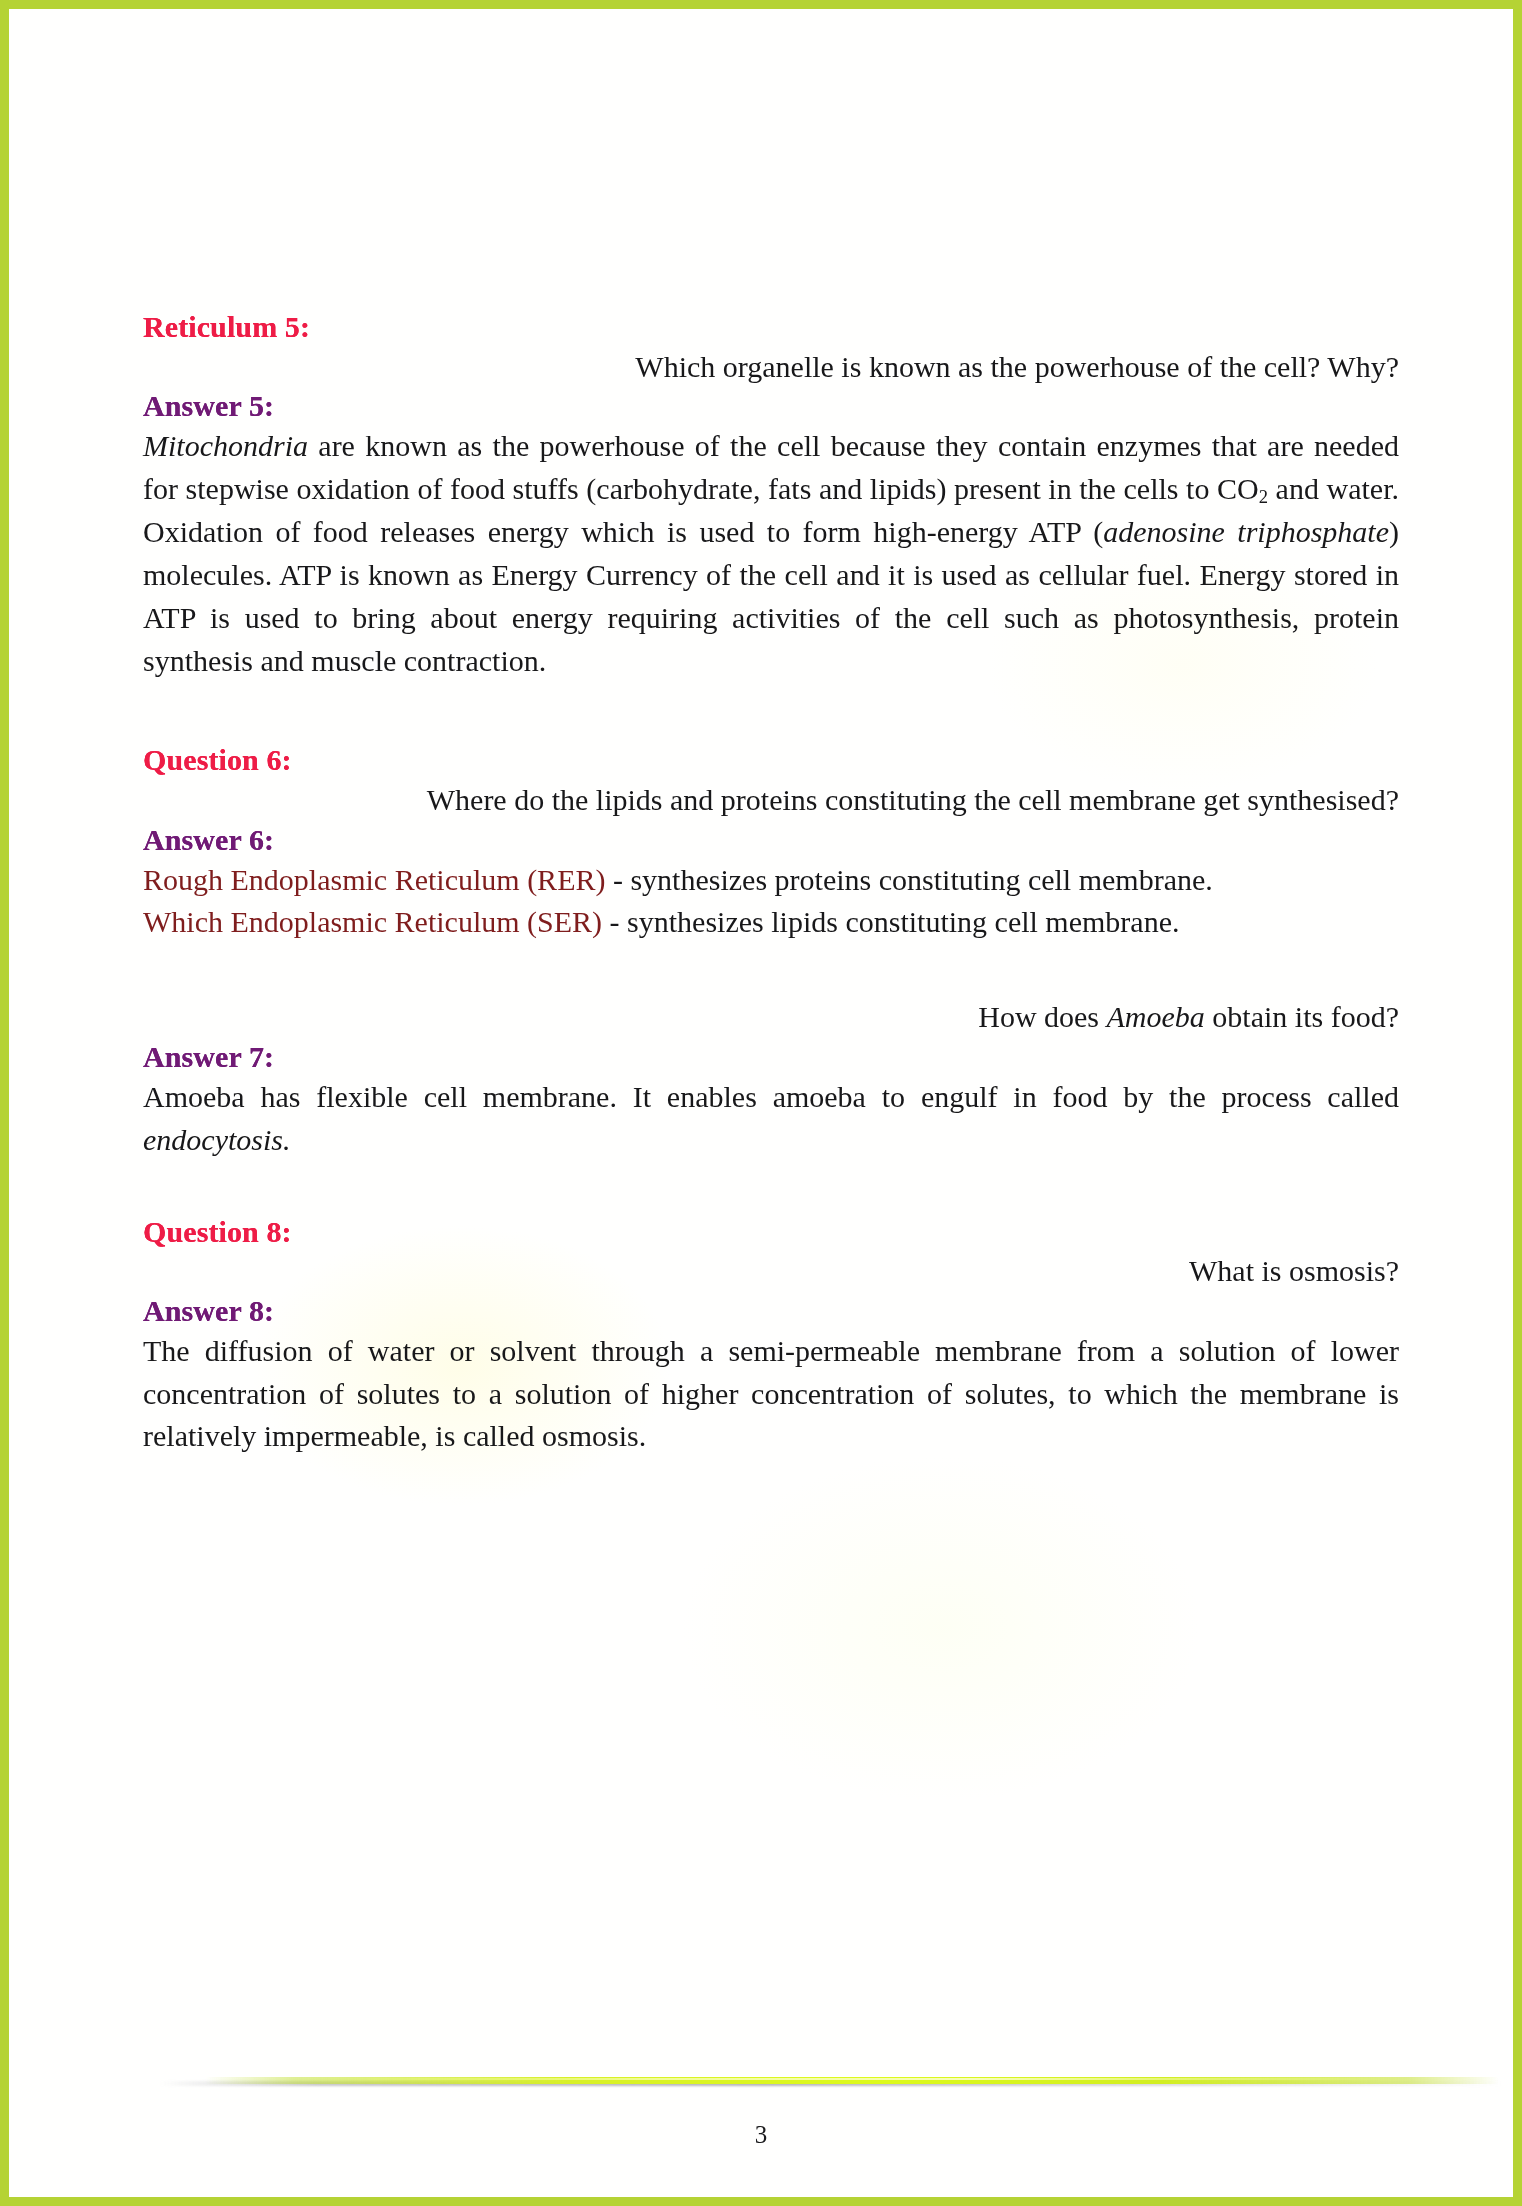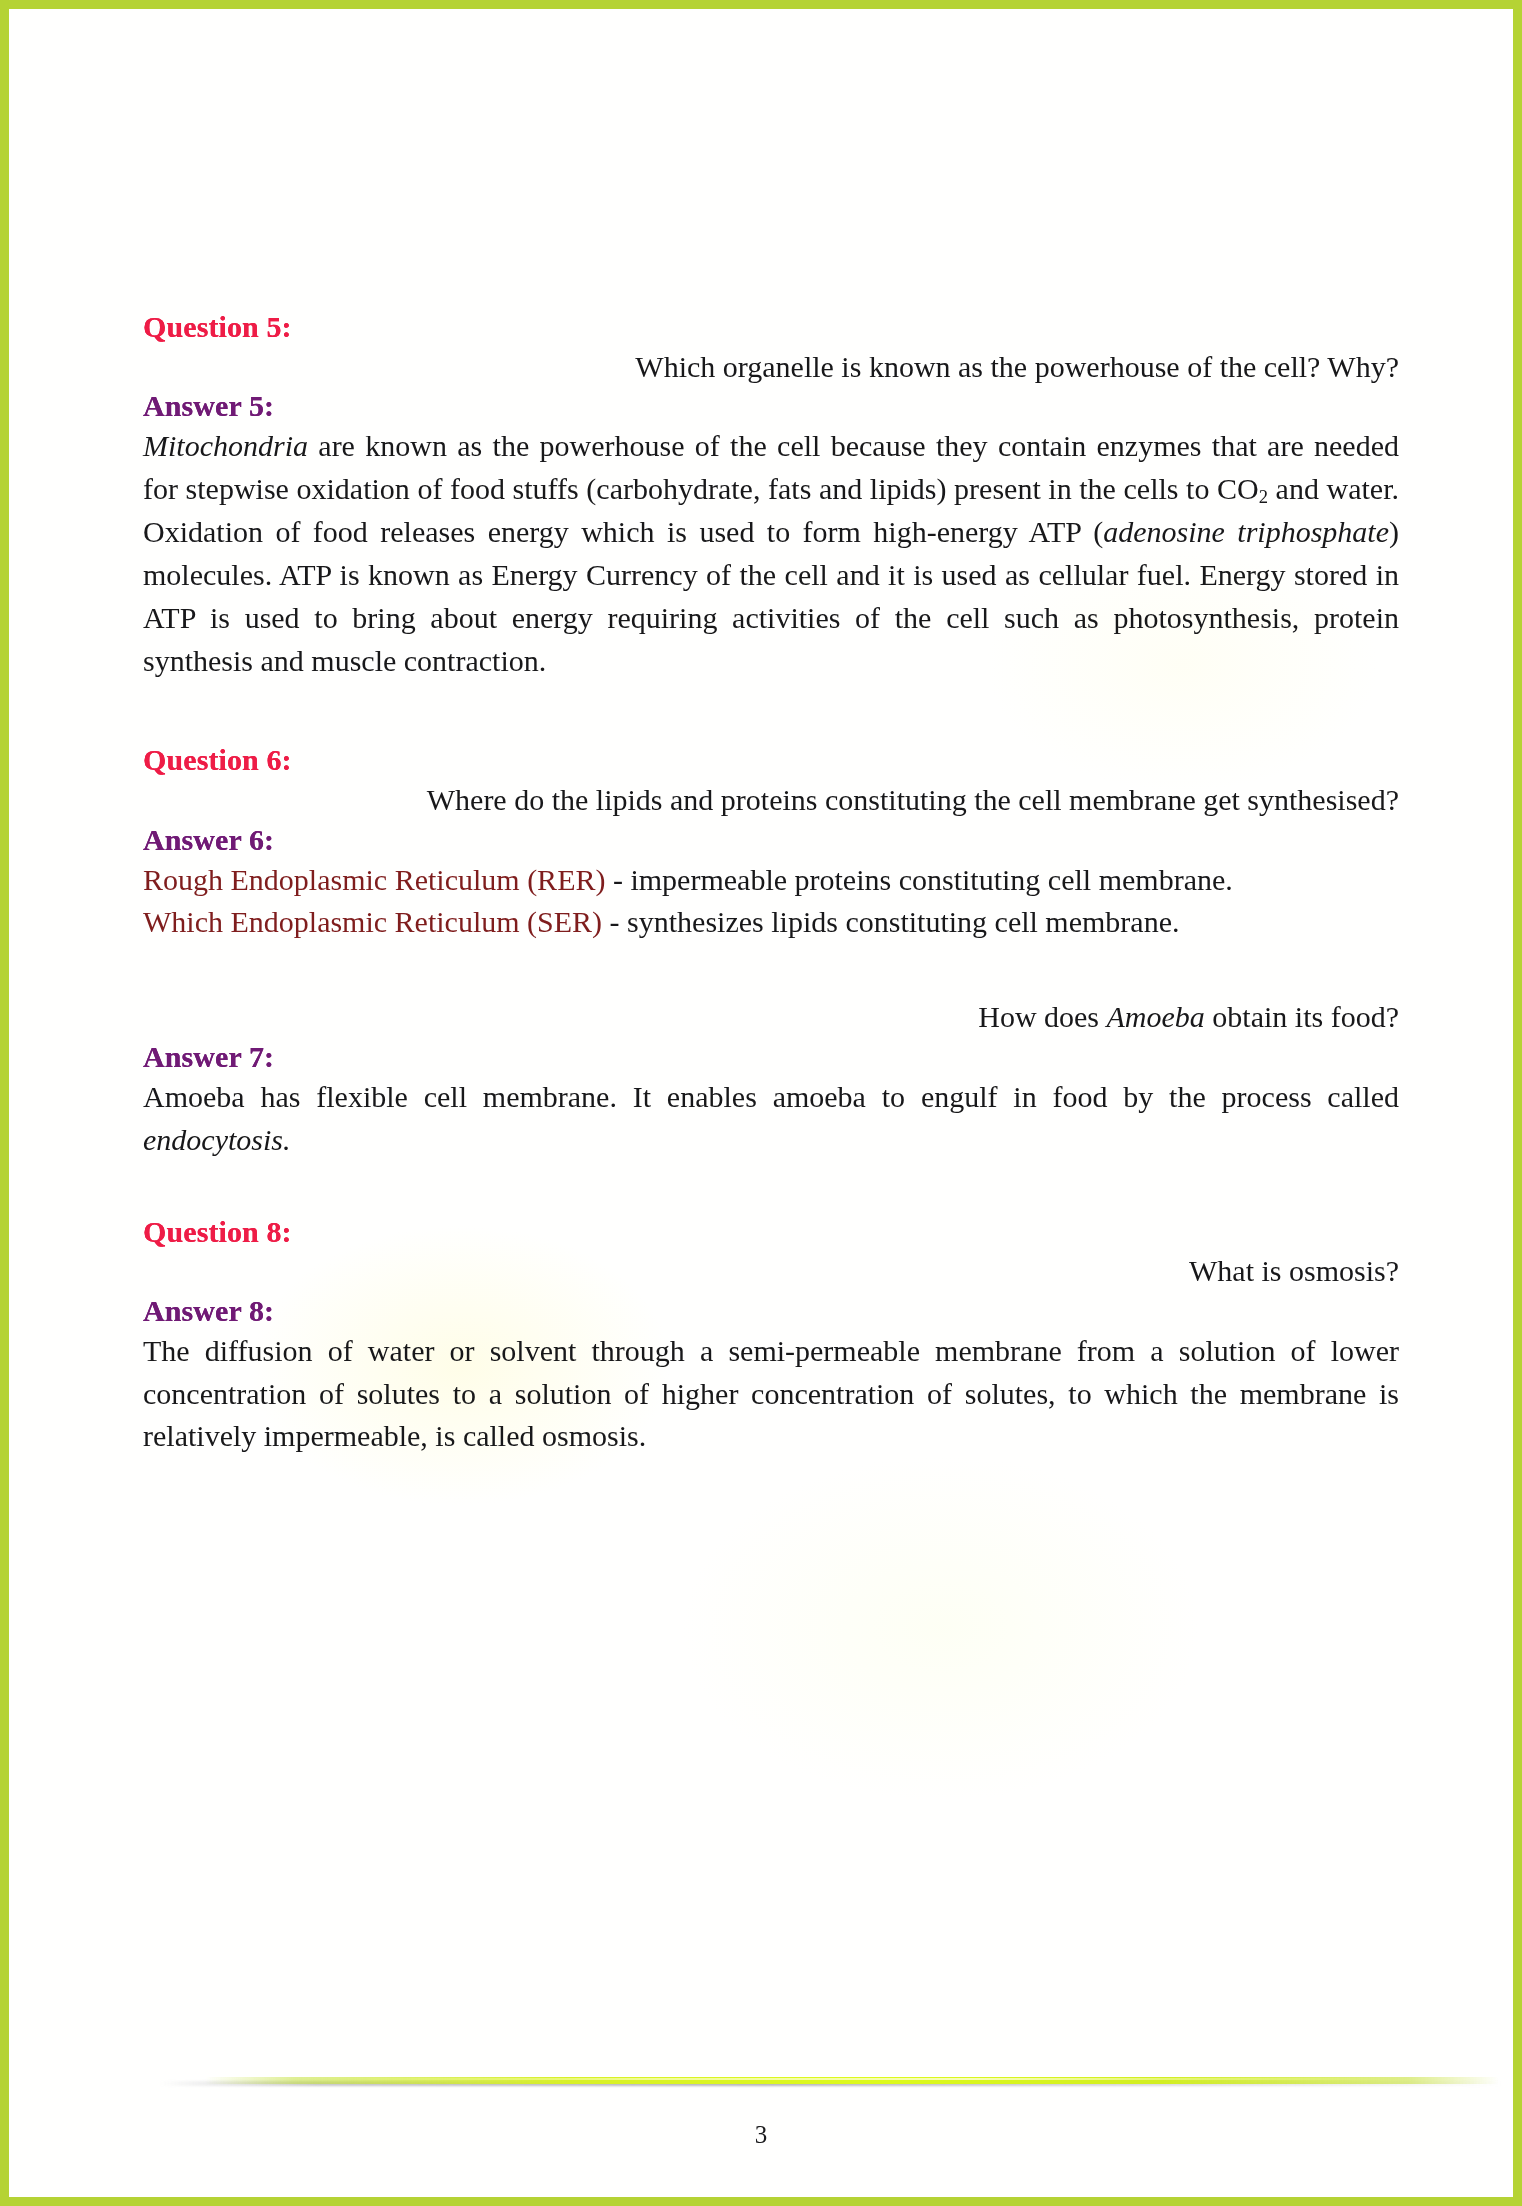--- a/index.html
+++ b/index.html
@@ -156,33 +156,33 @@
 </head>
 <body>
 
 <div class="page">
   <div class="page-inner">
     <div class="paper-tint"></div>
 
     <div class="content">
 
       <div class="q-block">
-        <p class="heading question">Question 5:</p>
+        <p class="heading question">Reticulum 5:</p>
         <p class="body-text no-justify">Which organelle is known as the powerhouse of the cell? Why?</p>
         <p class="heading answer">Answer 5:</p>
         <p class="body-text"><i>Mitochondria</i><span> are known as the powerhouse of the cell because they contain enzymes that are needed for stepwise oxidation of food stuffs (carbohydrate, fats and lipids) present in the cells to CO</span><sub>2</sub><span> and water. Oxidation of food releases energy which is used to form high-energy ATP (</span><i>adenosine triphosphate</i><span>) molecules. ATP is known as Energy Currency of the cell and it is used as cellular fuel. Energy stored in ATP is used to bring about energy requiring activities of the cell such as photosynthesis, protein synthesis and muscle contraction.</span></p>
       </div>
 
       <div class="spacer-block-lg"></div>
 
       <div class="q-block">
         <p class="heading question">Question 6:</p>
         <p class="body-text no-justify">Where do the lipids and proteins constituting the cell membrane get synthesised?</p>
         <p class="heading answer">Answer 6:</p>
-        <p class="body-text"><span class="purple">Rough Endoplasmic Reticulum (RER)</span><span> - impermeable proteins constituting cell membrane.</span></p>
+        <p class="body-text"><span class="purple">Rough Endoplasmic Reticulum (RER)</span><span> - synthesizes proteins constituting cell membrane.</span></p>
         <p class="body-text"><span class="purple">Which Endoplasmic Reticulum (SER)</span><span> - synthesizes lipids constituting cell membrane.</span></p>
       </div>
 
       <div class="spacer-block"></div>
 
       <div class="q-block">
         <p class="body-text no-justify"><span>How does </span><i>Amoeba</i><span> obtain its food?</span></p>
         <p class="heading answer">Answer 7:</p>
         <p class="body-text"><span>Amoeba has flexible cell membrane. It enables amoeba to engulf in food by the process called </span><i>endocytosis.</i></p>
       </div>

